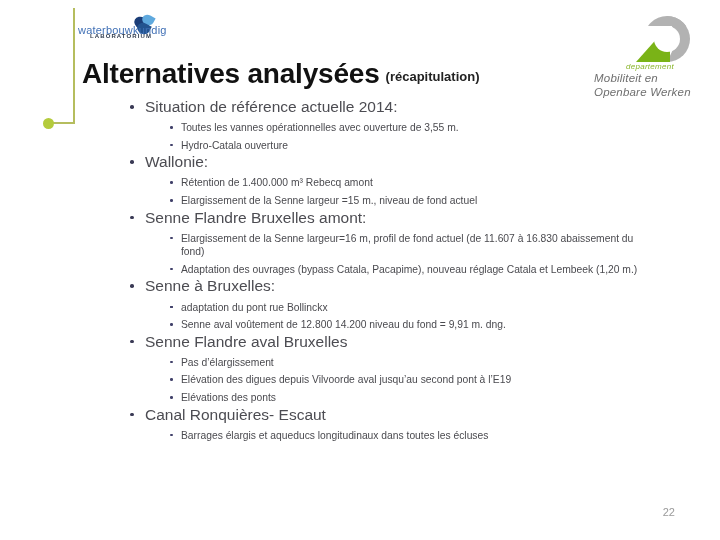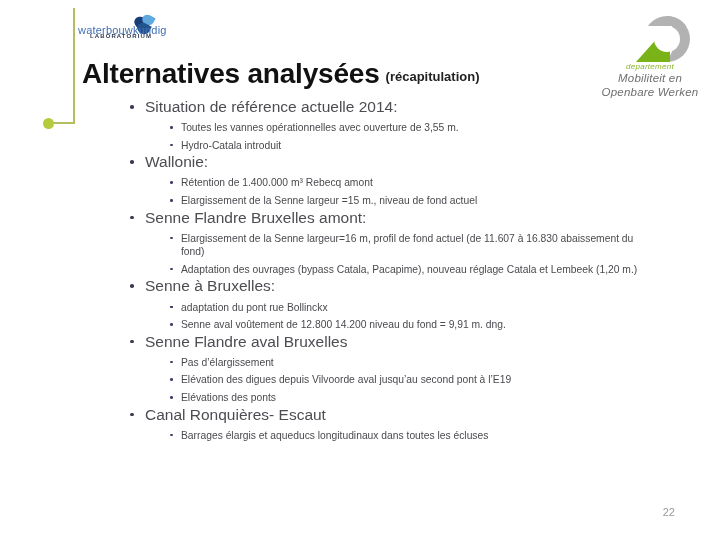--- a/index.html
+++ b/index.html
@@ -151,21 +151,21 @@
     text-align: center;
     font-style: italic;
     font-size: 8px;
     color: #8ab52b;
     letter-spacing: .3px;
   }
   .mow-l1, .mow-l2 {
     position: absolute;
     right: 0;
     width: 112px;
-    text-align: center;
+    text-align: left;
     font-style: italic;
     font-size: 11.5px;
     color: #6f6f6f;
     letter-spacing: .2px;
   }
   .mow-l1 { top: 56px; }
   .mow-l2 { top: 70px; }
 
   
   .title-wrap {
@@ -275,21 +275,21 @@
   </div>
 
   <div class="title-wrap">
     <span class="title-main">Alternatives analysées</span><span class="title-sub">(récapitulation)</span>
   </div>
 
   <div class="body">
       <div class="grp">
         <div class="l1"><span class="bl"></span><span>Situation de référence actuelle 2014:</span></div>
         <div class="l2"><span class="bl"></span><span>Toutes les vannes opérationnelles avec ouverture de 3,55 m.</span></div>
-        <div class="l2"><span class="bl"></span><span>Hydro-Catala introduit</span></div>
+        <div class="l2"><span class="bl"></span><span>Hydro-Catala ouverture</span></div>
       </div>
       <div class="grp">
         <div class="l1"><span class="bl"></span><span>Wallonie:</span></div>
         <div class="l2"><span class="bl"></span><span>Rétention de 1.400.000 m³ Rebecq amont</span></div>
         <div class="l2"><span class="bl"></span><span>Elargissement de la Senne largeur =15 m., niveau de fond actuel</span></div>
       </div>
       <div class="grp">
         <div class="l1"><span class="bl"></span><span>Senne Flandre Bruxelles amont:</span></div>
         <div class="l2"><span class="bl"></span><span>Elargissement de la Senne largeur=16 m, profil de fond actuel (de 11.607 à 16.830 abaissement du fond)</span></div>
         <div class="l2"><span class="bl"></span><span>Adaptation des ouvrages (bypass Catala, Pacapime), nouveau réglage Catala et Lembeek (1,20 m.)</span></div>

